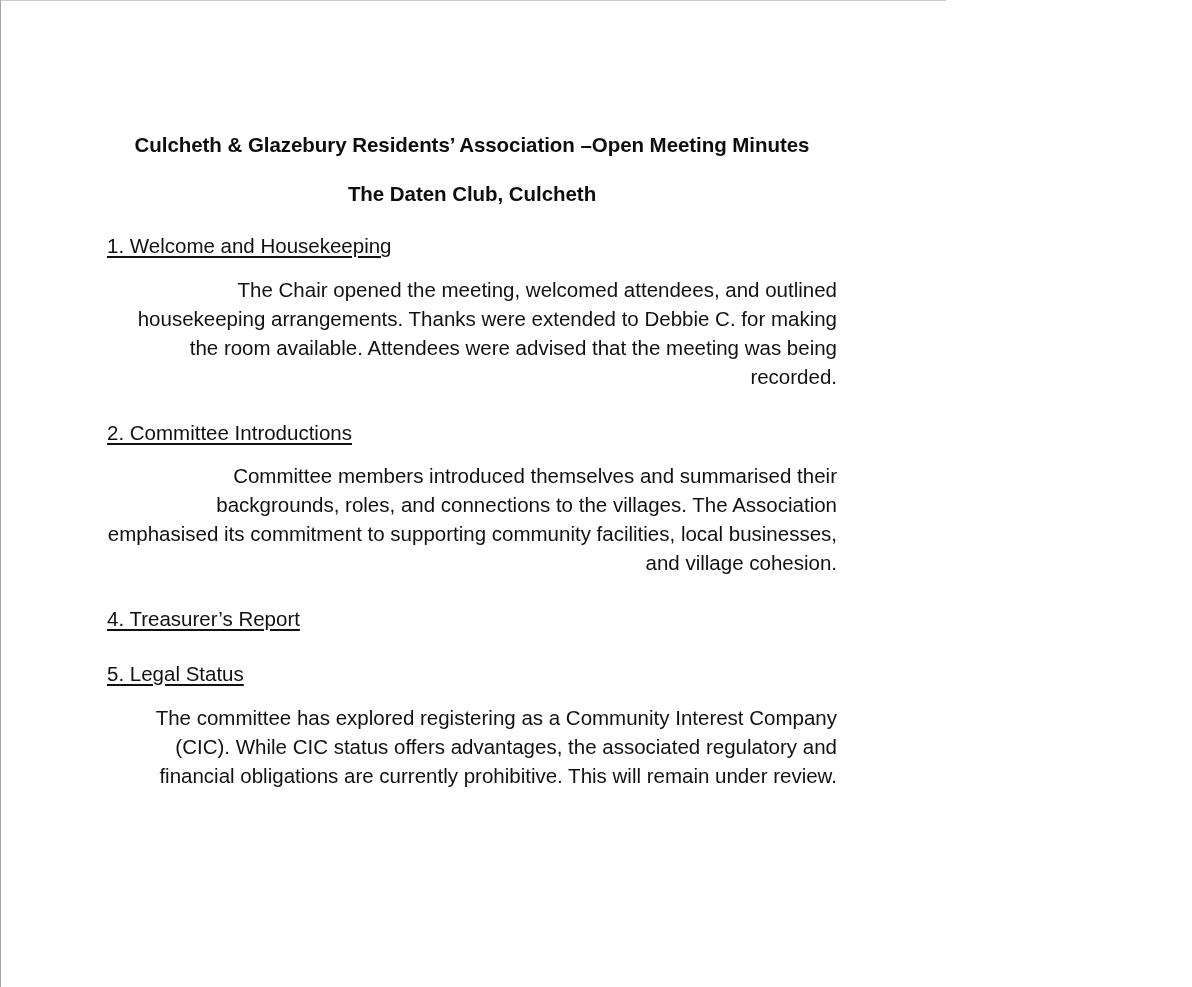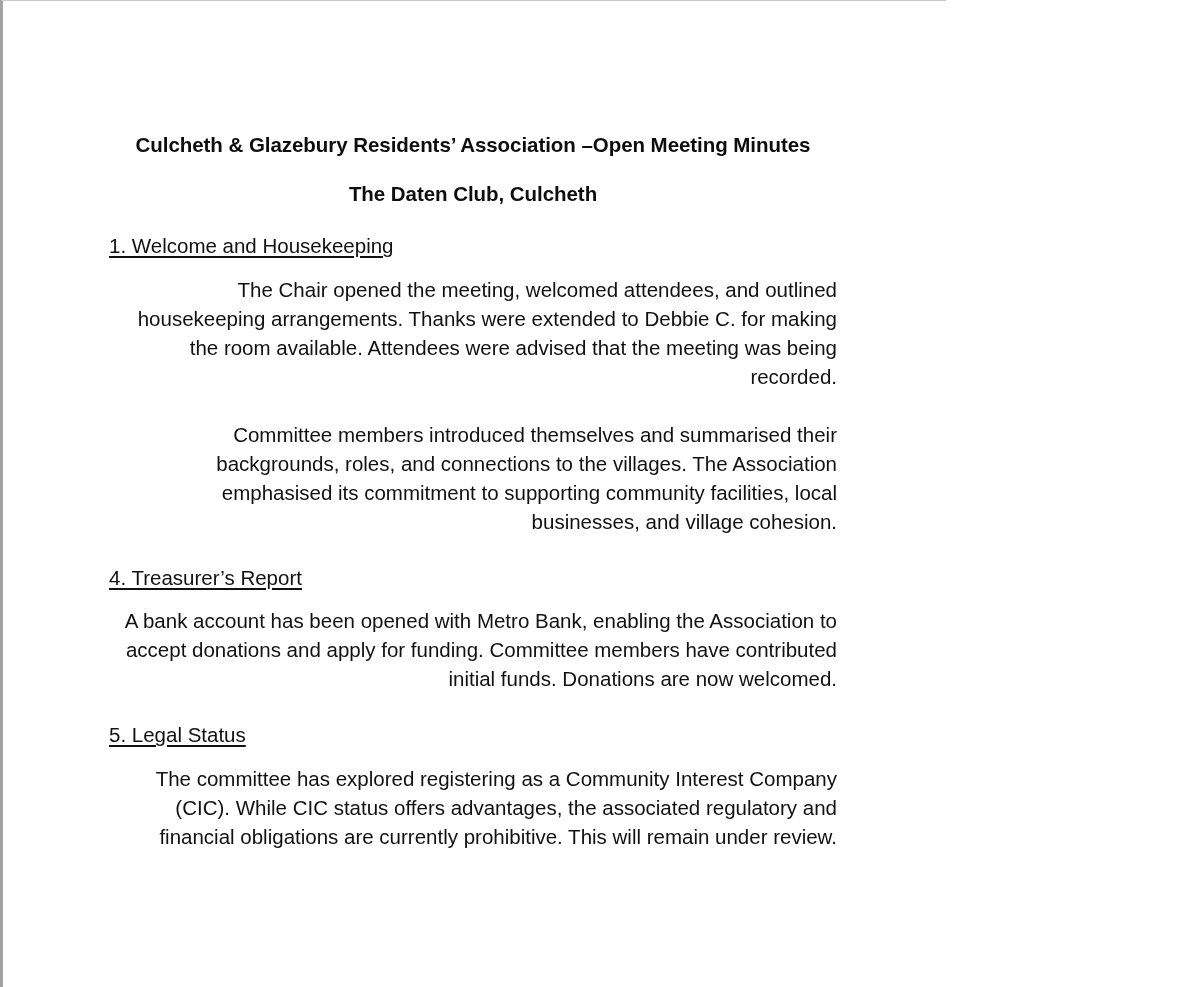--- a/index.html
+++ b/index.html
@@ -16,21 +16,21 @@
   }
 
   
   .page {
     position: relative;
     box-sizing: border-box;
     width: 946px;
     height: 987px;
     background: #ffffff;
     border-top: 1px solid #c9c9c9;
-    border-left: 3px solid #a3a3a3;
+    border-left: 1px solid #a3a3a3;
     overflow: hidden;
   }
 
   .page-inner {
     box-sizing: border-box;
     padding: 0 109px 0 106px;
     padding-top: 134px;
   }
 
   
@@ -85,29 +85,29 @@
       <div class="doc-title-line l1">Culcheth &amp; Glazebury Residents’ Association –Open Meeting Minutes</div>
       <div class="doc-title-line l3">The Daten Club, Culcheth</div>
     </div>
 
     <div class="section">
       <div class="section-heading">1. Welcome and Housekeeping</div>
       <p class="section-body">The Chair opened the meeting, welcomed attendees, and outlined housekeeping arrangements. Thanks were extended to Debbie C. for making the room available. Attendees were advised that the meeting was being recorded.</p>
     </div>
 
     <div class="section">
+      <div class="section-heading">2. Committee Introductions</div>
       <p class="section-body">Committee members introduced themselves and summarised their backgrounds, roles, and connections to the villages. The Association emphasised its commitment to supporting community facilities, local businesses, and village cohesion.</p>
     </div>
 
     <div class="section">
     </div>
 
     <div class="section">
       <div class="section-heading">4. Treasurer’s Report</div>
-      <p class="section-body">A bank account has been opened with Metro Bank, enabling the Association to accept donations and apply for funding. Committee members have contributed initial funds. Donations are now welcomed.</p>
     </div>
 
     <div class="section">
       <div class="section-heading">5. Legal Status</div>
       <p class="section-body">The committee has explored registering as a Community Interest Company (CIC). While CIC status offers advantages, the associated regulatory and financial obligations are currently prohibitive. This will remain under review.</p>
     </div>
 
   </div>
 </div>
 

